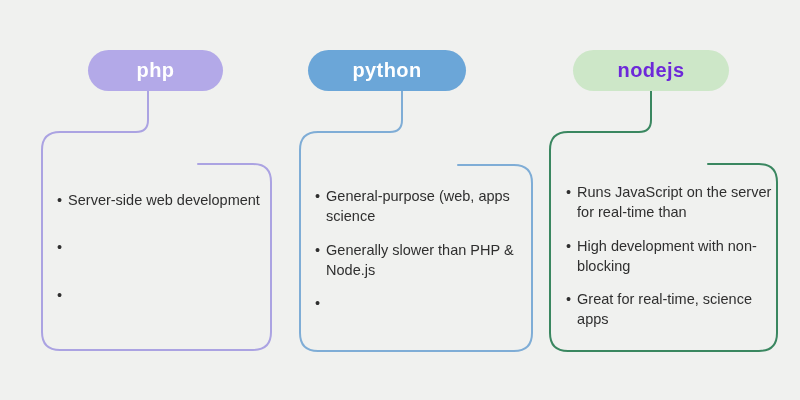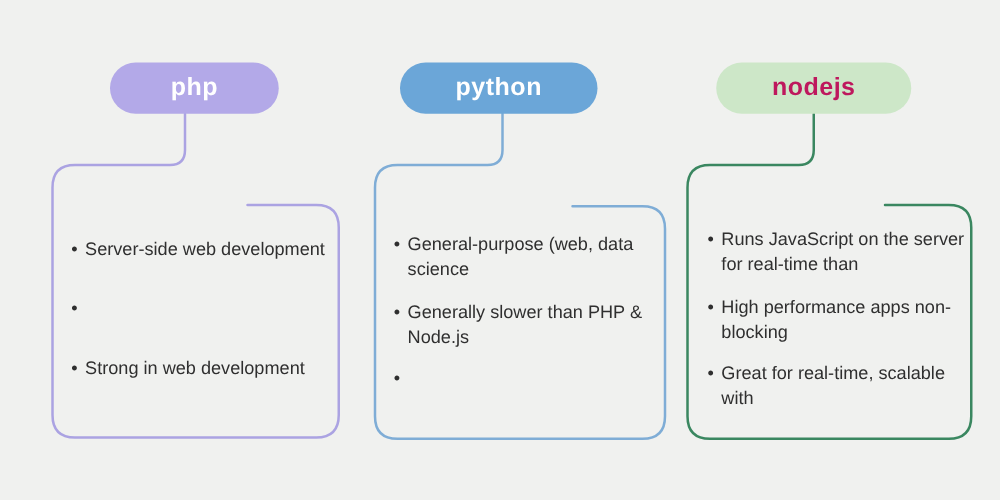--- a/index.html
+++ b/index.html
@@ -25,22 +25,22 @@
     height: 41px;
     border-radius: 21px;
     display: flex;
     align-items: center;
     justify-content: center;
     font-weight: bold;
     font-size: 20px;
     letter-spacing: 0.4px;
   }
   .pill-php    { left: 88px;  width: 135px; background: #b3a9e8; color: #ffffff; }
-  .pill-python { left: 320px; width: 158px; background: #6ba6d8; color: #ffffff; }
-  .pill-nodejs { left: 573px; width: 156px; background: #cde7c8; color: #be185d; }
+  .pill-python { left: 308px; width: 158px; background: #6ba6d8; color: #ffffff; }
+  .pill-nodejs { left: 573px; width: 156px; background: #cde7c8; color: #6d28d9; }
 
   .content {
     position: absolute;
     color: #2f2f2f;
     font-size: 14.5px;
     line-height: 1.4;
   }
   .content ul { list-style: none; margin: 0; padding: 0; }
   .content li { display: flex; gap: 6px; align-items: flex-start; }
   .dot { flex: 0 0 auto; }
@@ -77,51 +77,50 @@
     <ul>
       <li>
         <span class="dot">•</span>
         <span>Server-side web development</span>
       </li>
       <li>
         <span class="dot">•</span>
       </li>
       <li>
         <span class="dot">•</span>
-        <span>Strong in web development</span>
       </li>
     </ul>
   </div>
 
   <div class="content c2">
     <ul>
       <li>
         <span class="dot">•</span>
-        <span>General-purpose (web, data science</span>
+        <span>General-purpose (web, apps science</span>
       </li>
       <li>
         <span class="dot">•</span>
         <span>Generally slower than PHP &amp; Node.js</span>
       </li>
       <li>
         <span class="dot">•</span>
       </li>
     </ul>
   </div>
 
   <div class="content c3">
     <ul>
       <li>
         <span class="dot">•</span>
         <span>Runs JavaScript on the server for real-time than</span>
       </li>
       <li>
         <span class="dot">•</span>
-        <span>High performance apps non-blocking</span>
+        <span>High development with non-blocking</span>
       </li>
       <li>
         <span class="dot">•</span>
-        <span>Great for real-time, scalable with</span>
+        <span>Great for real-time, science apps</span>
       </li>
     </ul>
   </div>
 
 </div>
 
 </body></html>

